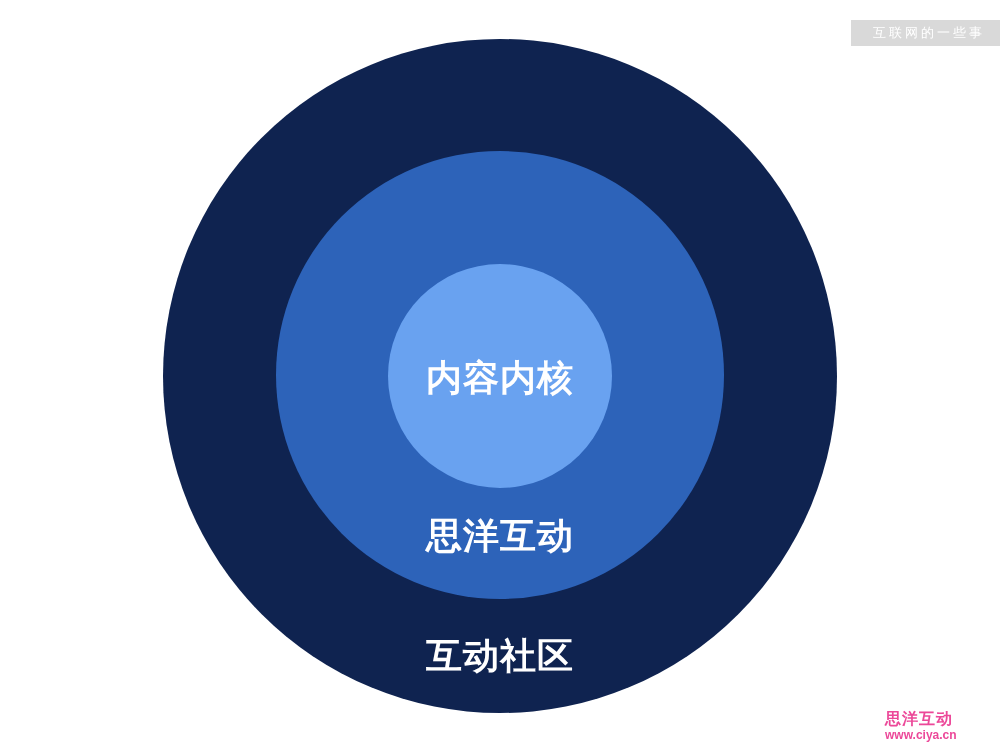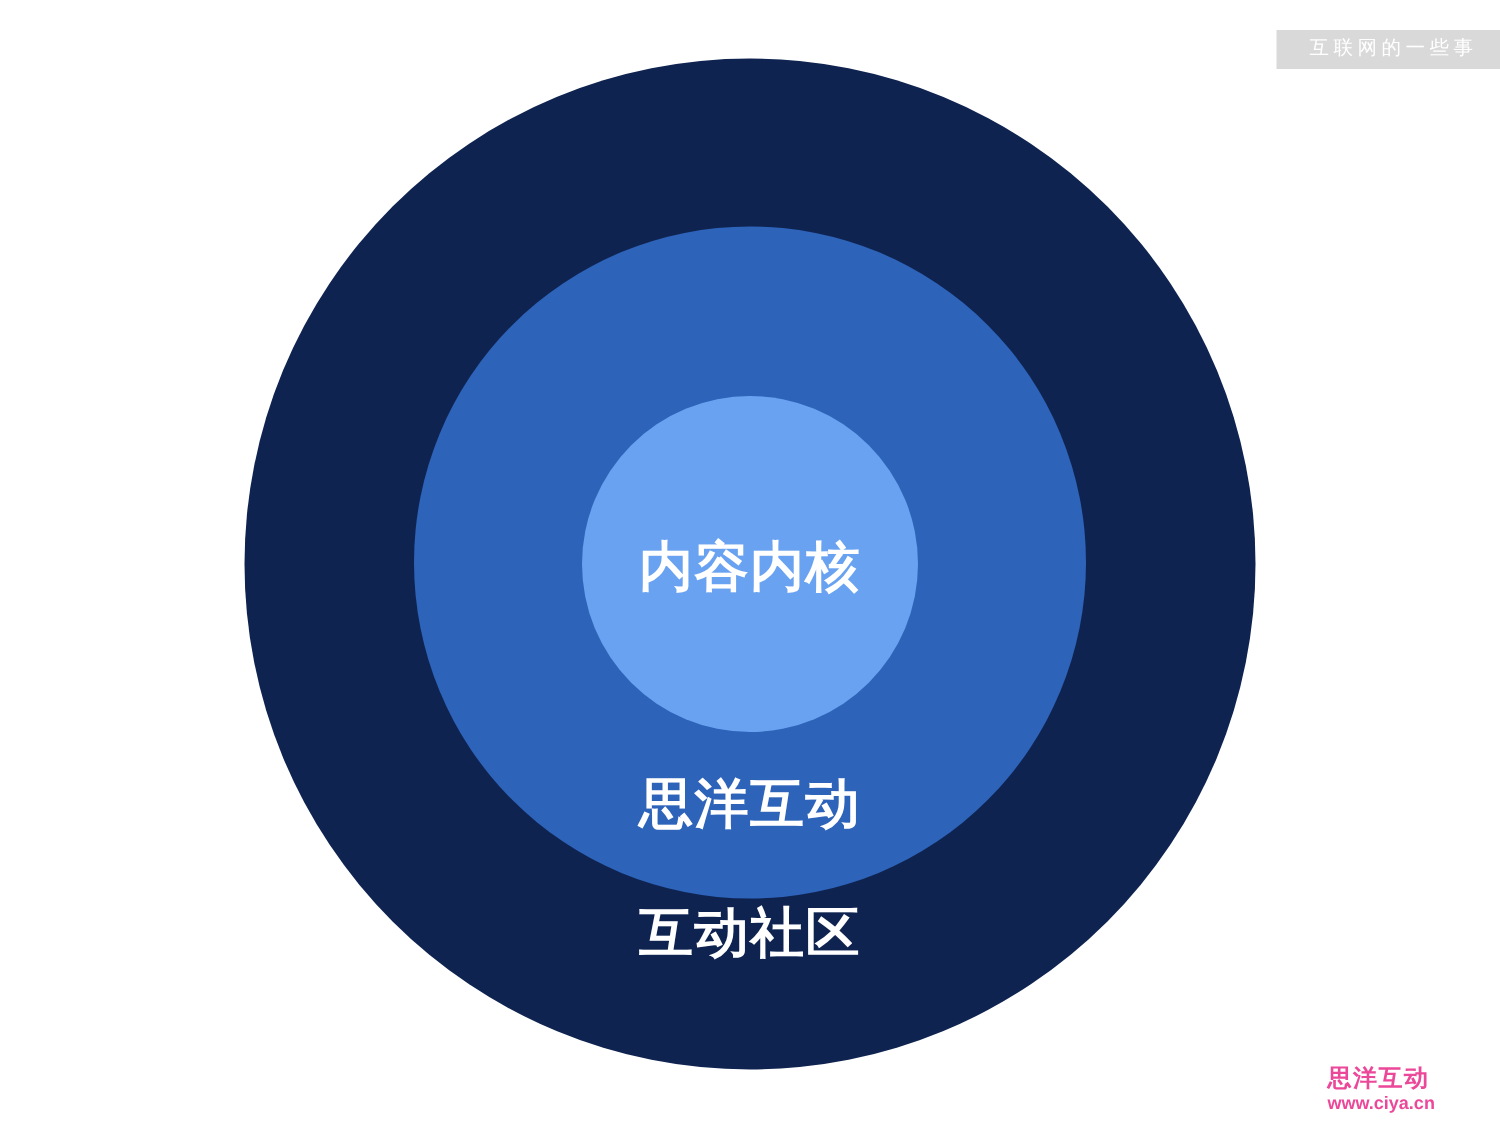--- a/index.html
+++ b/index.html
@@ -4,21 +4,21 @@
 <style>
   html, body { margin:0; padding:0; }
   body { width:1000px; height:750px; background:#ffffff; position:relative; overflow:hidden; font-family:"DejaVu Sans", sans-serif; }
   .circle { position:absolute; border-radius:50%; }
   #outer { left:163px; top:39px; width:674px; height:674px; background:#0f2350; }
   #middle { left:276px; top:151px; width:448px; height:448px; background:#2d63b9; }
   #inner { left:388px; top:264px; width:224px; height:224px; background:#69a2f0; }
   .label { position:absolute; left:0; width:1000px; text-align:center; color:#ffffff; font-size:36px; font-weight:bold; letter-spacing:1px; }
   #label-inner { top:354px; }
   #label-middle { top:512px; }
-  #label-outer { top:598px;text-align:center; }
+  #label-outer { top:632px;text-align:center; }
   #wm-top { position:absolute; left:851px; top:20px; width:156px; height:26px; background:#d9d9d9; color:#ffffff; font-size:13px; line-height:26px; text-align:center; letter-spacing:3px; }
   #wm-bottom { position:absolute; left:885px; top:710px; width:100px; text-align:left; color:#ec4899; }
   #wm-bottom .t1 { font-size:16px; font-weight:bold; line-height:18px; letter-spacing:1px; }
   #wm-bottom .t2 { font-size:12px; font-weight:bold; line-height:14px; font-family:Liberation Sans, sans-serif; }
 </style>
 </head>
 <body>
 
 <div id="outer" class="circle"></div>
 <div id="middle" class="circle"></div>

